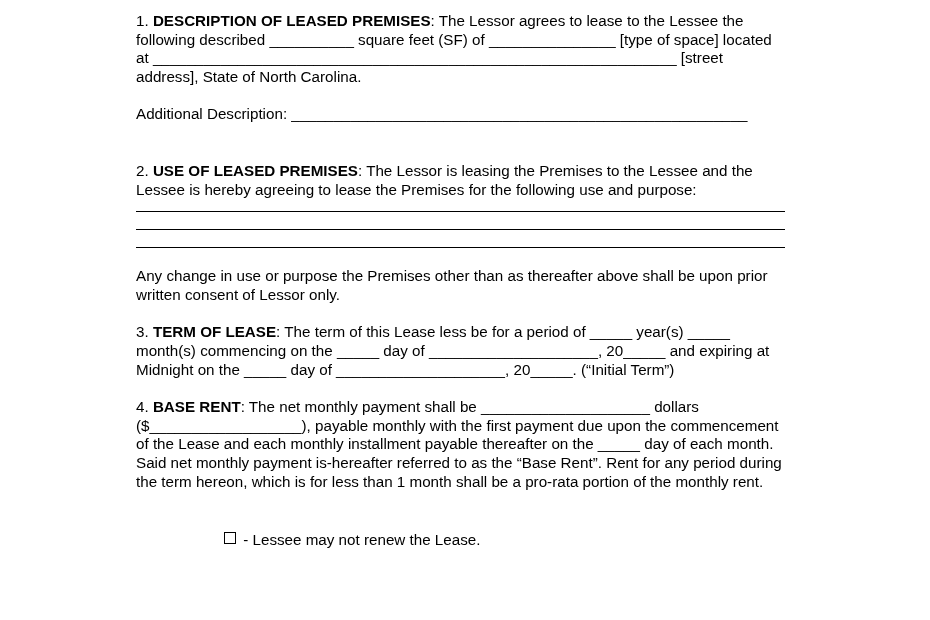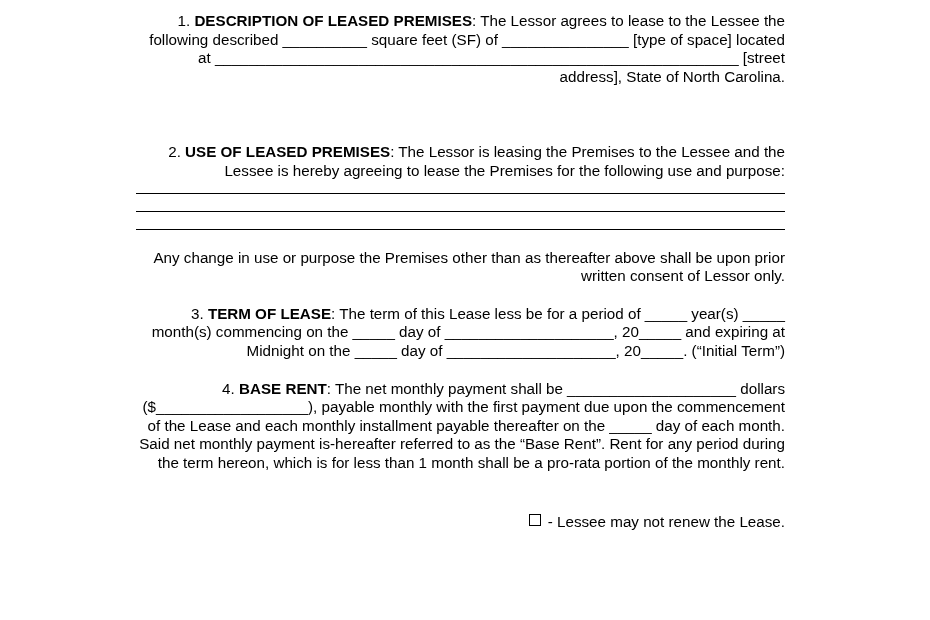--- a/index.html
+++ b/index.html
@@ -19,21 +19,21 @@
     width: 930px;
     height: 620px;
     background: #ffffff;
     box-sizing: border-box;
     padding: 12px 145px 0 136px;
   }
   .para {
     font-size: 15.2px;
     line-height: 18.6px;
     margin: 0 0 0 0;
-    text-align: right;
+    text-align: left;
   }
   .spacer-md { height: 19px; }
   .spacer-lg { height: 21px; }
   .b { font-weight: bold; }
   .num { font-weight: normal; }
   .blank-rule {
     display: block;
     border-bottom: 1.4px solid #000;
     height: 0;
     margin: 9px 0 0 0;
@@ -60,20 +60,21 @@
 
 <div class="page">
 
   <p class="para">
     <span class="num">1.</span>
     <span class="b">DESCRIPTION OF LEASED PREMISES</span><span>: The Lessor agrees to lease to the Lessee the following described __________ square feet (SF) of _______________ [type of space] located at ______________________________________________________________ [street address], State of North Carolina.</span>
   </p>
 
   <div class="spacer-md"></div>
 
+  <p class="para">Additional Description: ______________________________________________________</p>
 
   <div class="spacer-md"></div>
 
 
   <div class="spacer-md"></div>
 
   <p class="para">
     <span class="num">2.</span>
     <span class="b">USE OF LEASED PREMISES</span><span>: The Lessor is leasing the Premises to the Lessee and the Lessee is hereby agreeing to lease the Premises for the following use and purpose:</span>
   </p>

